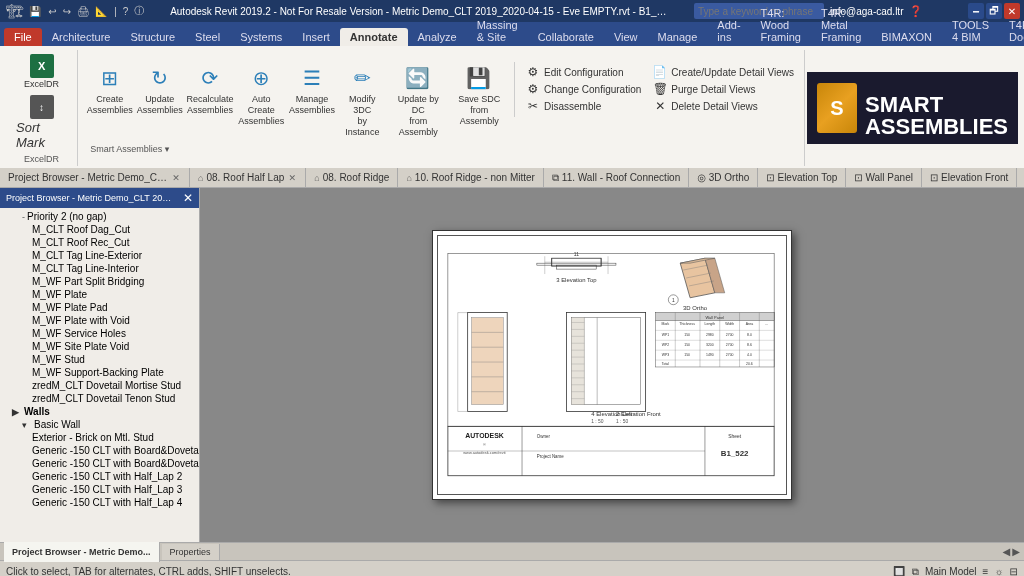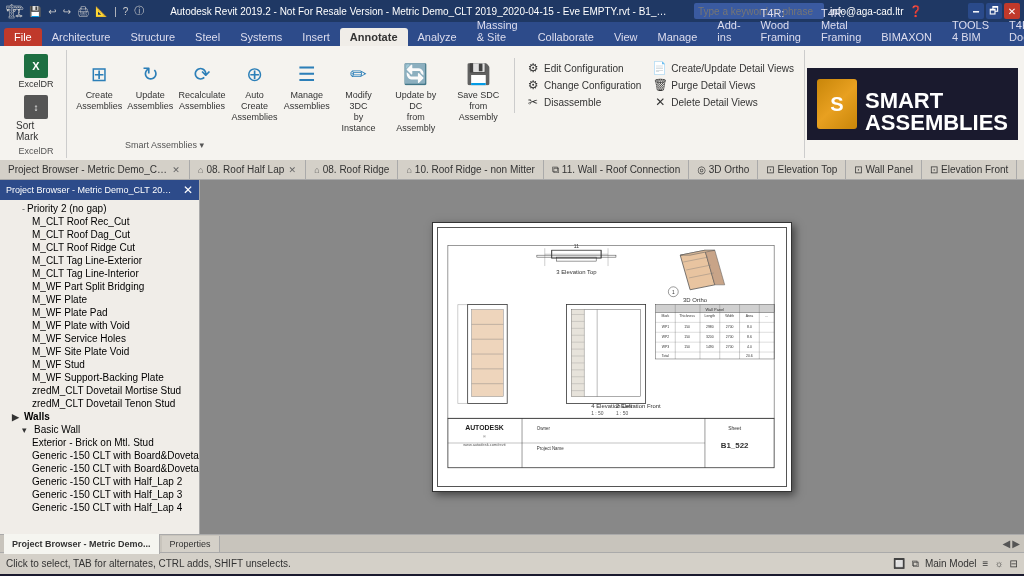--- a/index.html
+++ b/index.html
@@ -367,21 +367,21 @@
 
   <div class="ribbon-group">
     <div class="ribbon-buttons">
       <div style="display:flex; flex-direction:column; gap:2px;">
         <div class="excel-btn">
           <div class="e-icon">X</div>
           <span style="font-size:9px;">ExcelDR</span>
         </div>
         <div class="excel-btn">
           <div class="e-icon" style="background:#555; font-size:10px;">↕</div>
-          <span style="font-size:10px;">Sort Mark</span>
+          <span style="font-size:13px;font-style:italic;">Sort Mark</span>
         </div>
       </div>
     </div>
     <div class="ribbon-group-label">ExcelDR</div>
   </div>
 
   <div class="ribbon-group" style="flex-direction:row; min-width:500px; gap:4px;">
     <div style="display:flex; flex-direction:column; gap:2px; min-width:380px;">
       <div style="display:flex; gap:3px; align-items:flex-start;">
 
@@ -442,21 +442,21 @@
           <div class="ribbon-small-btn">
             <span class="small-icon">🗑</span>
             <span>Purge Detail Views</span>
           </div>
           <div class="ribbon-small-btn">
             <span class="small-icon">✕</span>
             <span>Delete Detail Views</span>
           </div>
         </div>
       </div>
-      <div class="ribbon-group-label" style="text-align:left; padding-left:4px; display:flex; align-items:flex-end; gap:4px;margin-left:46px;">
+      <div class="ribbon-group-label" style="text-align:left; padding-left:4px; display:flex; align-items:flex-end; gap:4px;">
         <span style="cursor:pointer;">Smart Assemblies ▾</span>
       </div>
     </div>
   </div>
 
   <div id="smart-assemblies-brand" style="margin-left:auto;">
     <div style="background:#1a1a2e; padding:6px 10px; display:flex; align-items:center; gap:8px;">
       <div style="width:40px; height:50px; background: linear-gradient(135deg, #c8860a 0%, #e8a020 50%, #c8860a 100%); display:flex; align-items:center; justify-content:center; border-radius:3px;">
         <span style="color:white; font-size:20px; font-weight:bold;">S</span>
       </div>
@@ -513,27 +513,24 @@
     <div id="left-panel-header">
       <span style="font-size:9px; overflow:hidden; white-space:nowrap; text-overflow:ellipsis; max-width:170px;">Project Browser - Metric Demo_CLT 2019_2020-04-15 - Eve EMPT...</span>
       <span class="close-btn">✕</span>
     </div>
     <div id="tree-area">
       <div class="tree-item tree-indent-2">
         <span class="tree-icon">-</span>
         <span>Priority 2 (no gap)</span>
       </div>
       <div class="tree-item tree-indent-3">
+          <span>M_CLT Roof Dag_Cut</span>
+        </div>
+      <div class="tree-item tree-indent-3">
           <span>M_CLT Roof Rec_Cut</span>
-        </div>
-      <div class="tree-item tree-indent-3">
-          <span>M_CLT Roof Dag_Cut</span>
-        </div>
-      <div class="tree-item tree-indent-3">
-          <span>M_CLT Roof Ridge Cut</span>
         </div>
       <div class="tree-item tree-indent-3">
           <span>M_CLT Tag Line-Exterior</span>
         </div>
       <div class="tree-item tree-indent-3">
           <span>M_CLT Tag Line-Interior</span>
         </div>
       <div class="tree-item tree-indent-3">
           <span>M_WF Part Split Bridging</span>
         </div>

